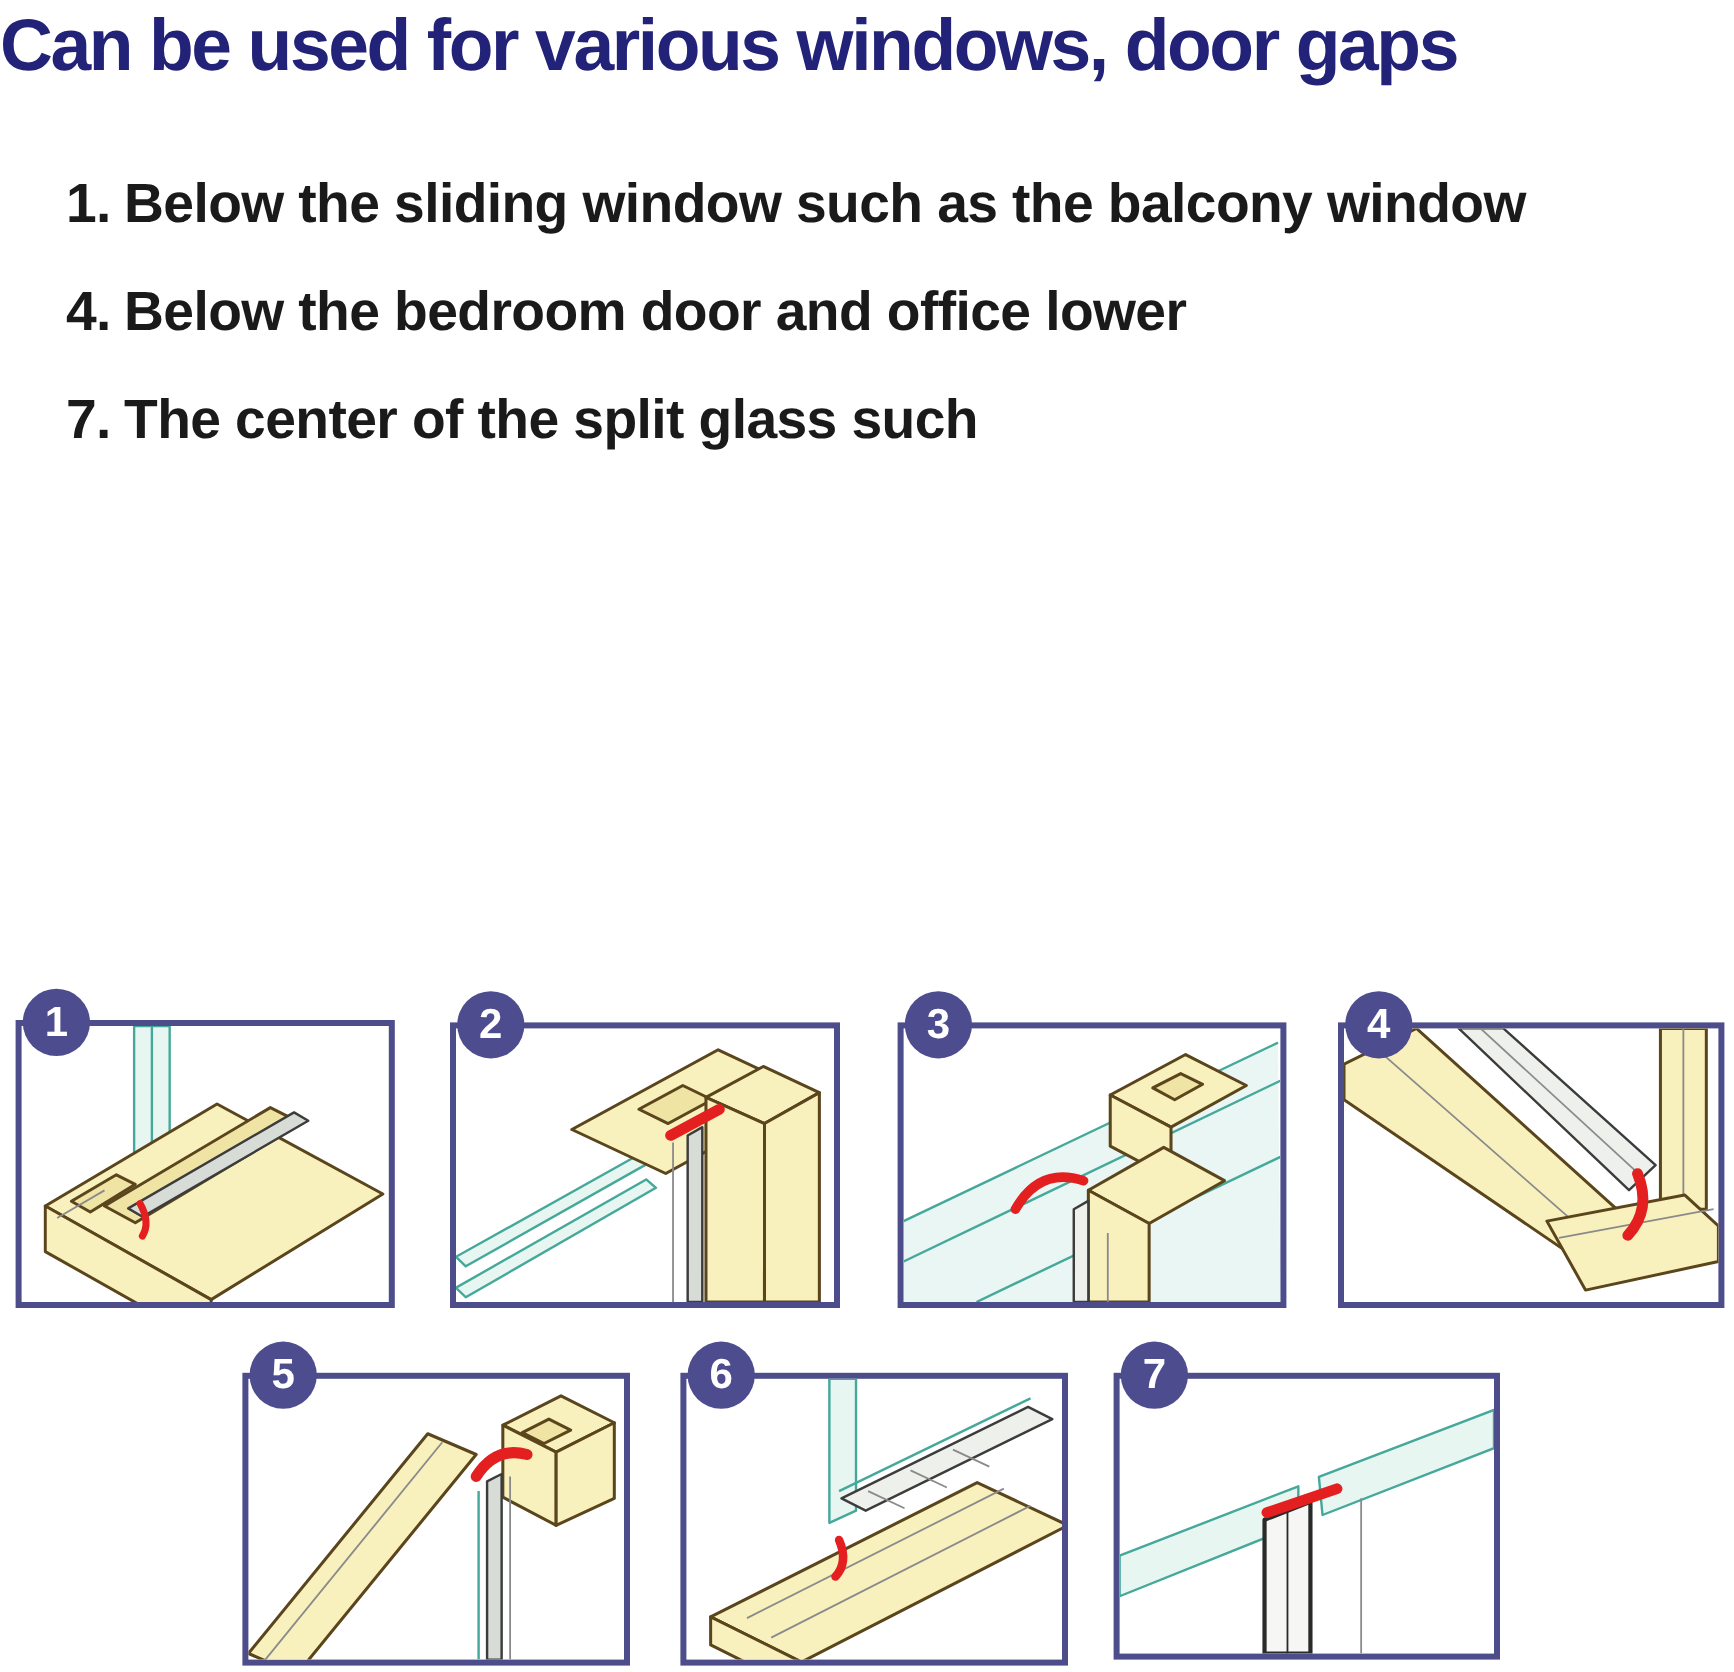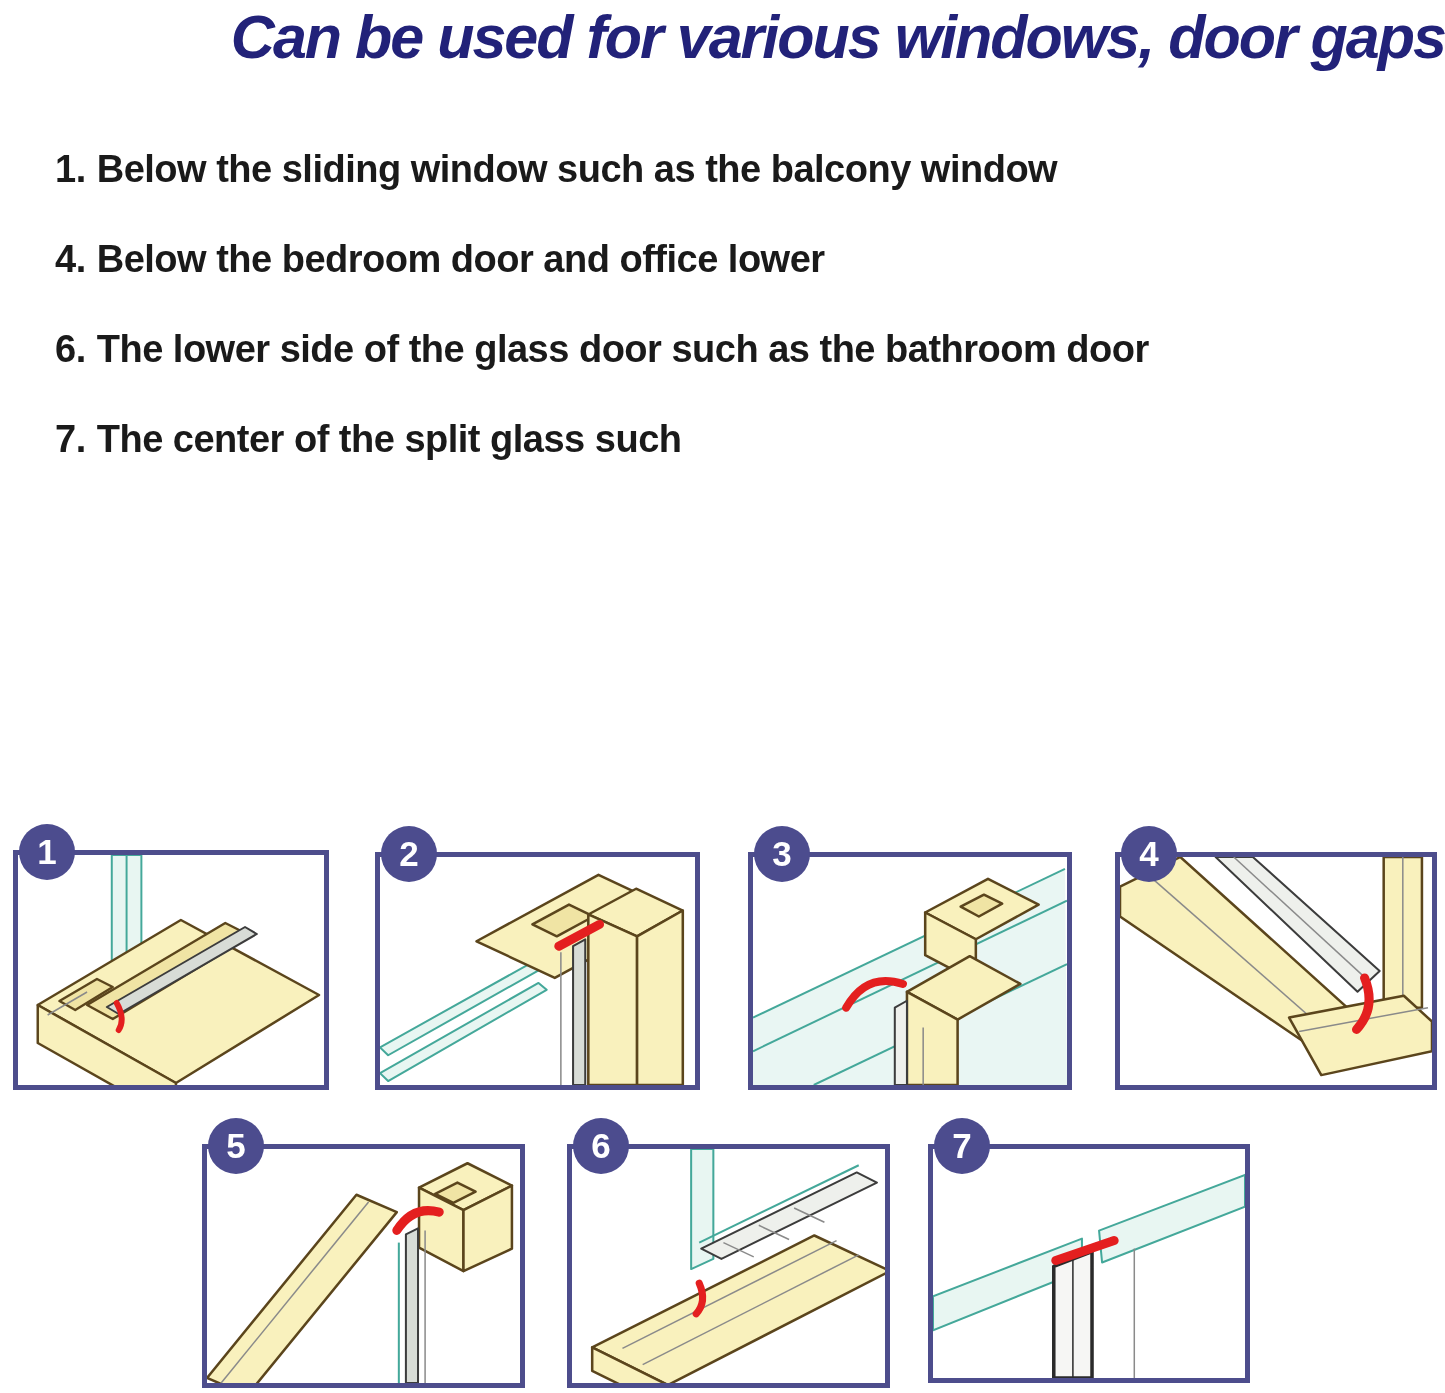--- a/index.html
+++ b/index.html
@@ -20,37 +20,36 @@
   html,body{width:1445px;height:1393px;}
   body{
     position:relative;
     background:var(--white);
     font-family:"Liberation Sans", sans-serif;
     overflow:hidden;
   }
   .page-title{
     position:absolute;
     top:2px; left:0; right:0;
-    text-align:right;
+    text-align:left;
     font-size:61px;
     font-weight:bold;
-    font-style:italic;
     letter-spacing:-2px;
     color:var(--navy);
     white-space:nowrap;
   }
   .use-case-list{
     position:absolute;
     top:146px; left:55px; right:40px;
     display:flex;
     flex-direction:column;
     row-gap:44px;
   }
   .use-case-item{
-    font-size:38px;
+    font-size:46px;
     line-height:46px;
     font-weight:600;
     color:var(--ink);
     letter-spacing:-0.5px;
     white-space:nowrap;
   }
   .use-case-item .li-num{margin-right:11px;}
   .panel{
     position:absolute;
     background:var(--white);
@@ -91,21 +90,20 @@
   .thin{stroke:#8a8a8a;stroke-width:1.5;fill:none;}
 </style>
 </head>
 <body>
 
 <h1 class="page-title">Can be used for various windows, door gaps</h1>
 
 <div class="use-case-list">
   <div class="use-case-item"><span class="li-num">1.</span><span>Below the sliding window such as the balcony window</span></div>
   <div class="use-case-item"><span class="li-num">4.</span><span>Below the bedroom door and office lower</span></div>
-  <div class="use-case-item"><span class="li-num">6.</span><span>The lower side of the glass door such as the bathroom door</span></div>
   <div class="use-case-item"><span class="li-num">7.</span><span>The center of the split glass such</span></div>
 </div>
 
 <div class="panel" id="panel-1">
   <div class="badge">1</div>
   <svg viewBox="0 0 310 230" preserveAspectRatio="none">
     <polygon class="glass" points="95,0 125,0 125,98 95,114"></polygon>
     <line class="glass-ln" x1="110" y1="0" x2="110" y2="106"></line>
     <polygon class="wood" points="20,150 165,65 305,140 160,228"></polygon>
     <polygon class="wood" points="20,150 20,188 160,266 160,228"></polygon>

